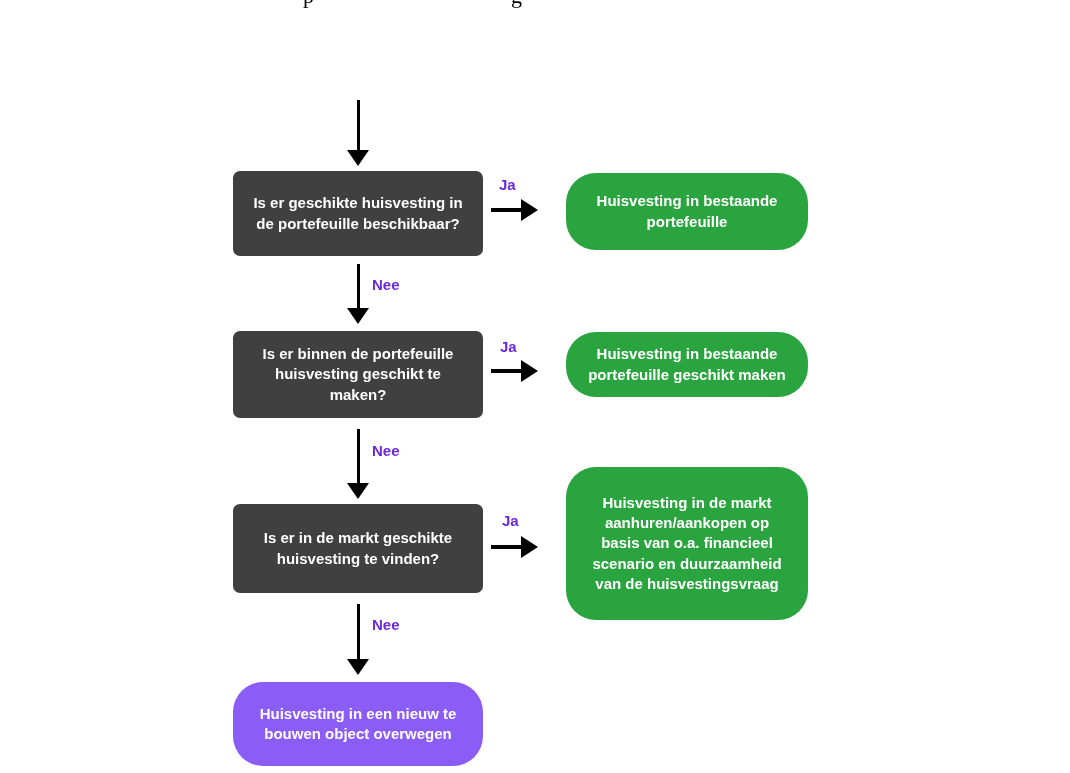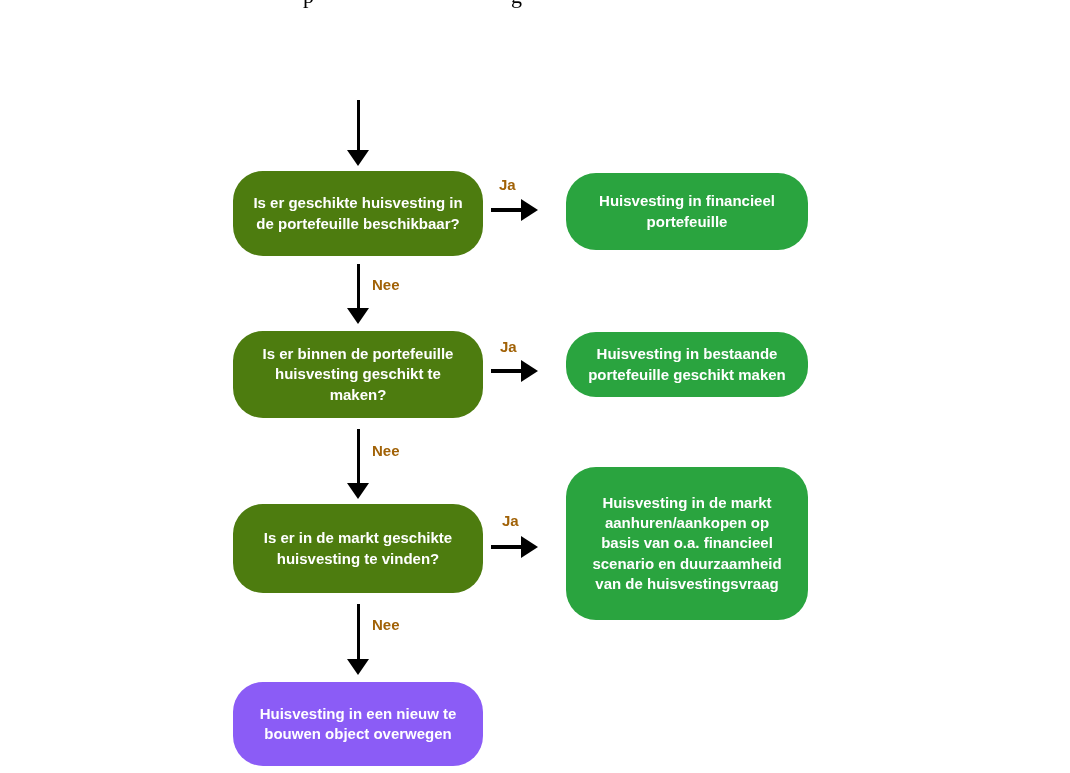--- a/index.html
+++ b/index.html
@@ -19,21 +19,21 @@
     font-size: 15px;
     line-height: 1.35;
     display: flex;
     align-items: center;
     justify-content: center;
     text-align: center;
     padding: 8px 16px;
     box-sizing: border-box;
   }
   .node.green { background: #2aa43f; }
-  .node.navy  { background: #4d7c0f; }
+  .node.navy  { background: #404040; border-radius: 7px; }
   .node.red   { background: #8b5cf6; }
   .vline {
     position: absolute;
     width: 3px;
     background: #000;
   }
   .vhead {
     position: absolute;
     width: 0; height: 0;
     border-left: 11px solid transparent;
@@ -47,21 +47,21 @@
   }
   .hhead {
     position: absolute;
     width: 0; height: 0;
     border-top: 11px solid transparent;
     border-bottom: 11px solid transparent;
     border-left: 17px solid #000;
   }
   .edge-label {
     position: absolute;
-    color: #a16207;
+    color: #6d28d9;
     font-weight: 700;
     font-size: 15px;
   }
   .top-frag {
     position: absolute;
     top: -15px;
     font-family: "Liberation Serif", serif;
     font-size: 22px;
     line-height: 22px;
     color: #000;
@@ -74,21 +74,21 @@
 
   <span class="top-frag" style="left:303px;">p</span>
   <span class="top-frag" style="left:511px;">g</span>
 
 
   <div class="node navy" style="left:233px; top:171px; width:250px; height:85px;">
     <span>Is er geschikte huisvesting in de portefeuille beschikbaar?</span>
   </div>
 
   <div class="node green" style="left:566px; top:173px; width:242px; height:77px;">
-    <span>Huisvesting in financieel portefeuille</span>
+    <span>Huisvesting in bestaande portefeuille</span>
   </div>
 
   <div class="node navy" style="left:233px; top:331px; width:250px; height:87px;">
     <span>Is er binnen de portefeuille huisvesting geschikt te maken?</span>
   </div>
 
   <div class="node green" style="left:566px; top:332px; width:242px; height:65px;">
     <span>Huisvesting in bestaande portefeuille geschikt maken</span>
   </div>
 

